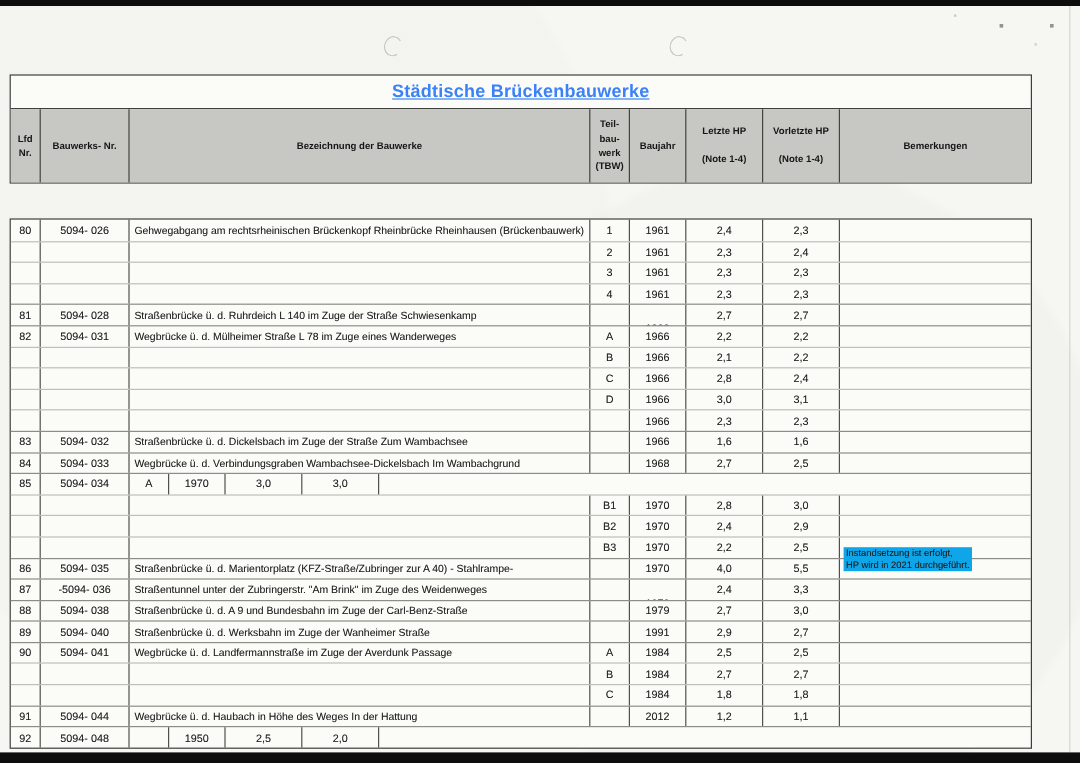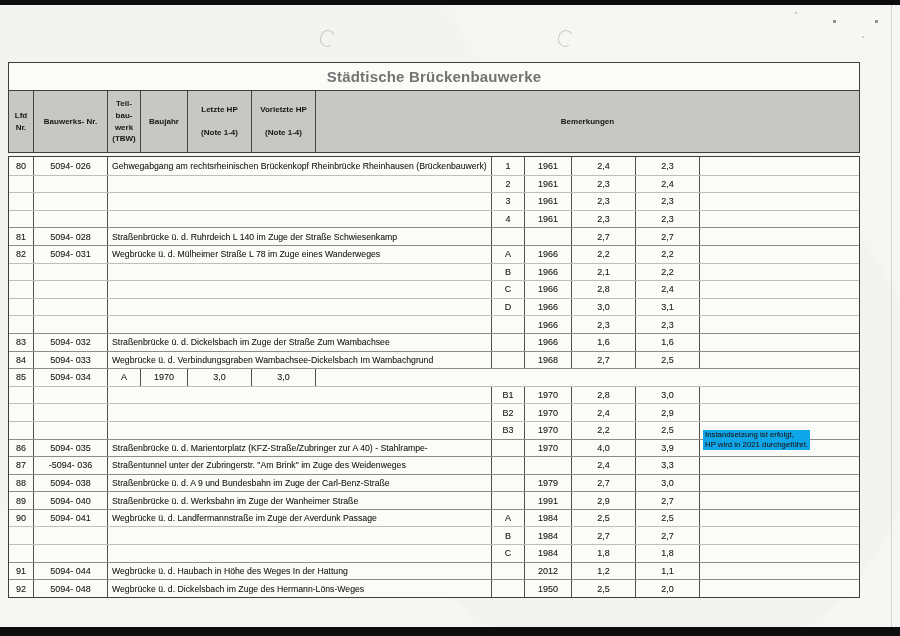--- a/index.html
+++ b/index.html
@@ -30,21 +30,21 @@
 
   
   .title-table {
     position:absolute; left:8px; top:62px; width:852px; height:91px;
     border:1.5px solid #3e3e3c; box-sizing:border-box;
     display:flex; flex-direction:column; background:#fbfbf8;
   }
   .title-row {
     height:27px; flex:none; border-bottom:1.5px solid #3e3e3c;
     display:flex; align-items:center; justify-content:center;
-    font-weight:bold; font-size:15px; letter-spacing:.2px; color:#737373;
+    font-weight:bold; font-size:15px; letter-spacing:.2px; color:#3b82f6;text-decoration:underline;
   }
   .header-row { flex:1; display:flex; background:#c7c7c4; }
   .hc {
     box-sizing:border-box; border-left:1px solid #45453f;
     display:flex; align-items:center; justify-content:center; text-align:center;
     font-weight:bold; font-size:8px; line-height:1.45; color:#161616;
     white-space:pre-line; padding:1px;
   }
   .hc:first-child { border-left:none; }
 
@@ -52,21 +52,21 @@
   .w-lfd  { width:24px;  flex:none; }
   .w-nr   { width:74px;  flex:none; }
   .w-name { width:384px; flex:none; }
   .w-tbw  { width:33px;  flex:none; }
   .w-year { width:47px;  flex:none; }
   .w-hp   { width:64px;  flex:none; }
   .w-note { flex:1; }
 
   
   .data-table {
-    position:absolute; left:8px; top:156px; width:852px;
+    position:absolute; left:8px; top:182px; width:852px;
     border:1.5px solid #3e3e3c; box-sizing:border-box; background:#fbfbf8;
   }
   .row { display:flex; height:17.6px; box-sizing:border-box; }
   .row + .row { border-top:1px solid #bfbfba; }
   .row.group  { border-top:1px solid #8d8d88; }
   .row:first-child { border-top:none; }
   .cell {
     box-sizing:border-box; border-left:1px solid #51514b;
     display:flex; align-items:center; justify-content:center;
     font-size:9px; color:#1c1c1c; overflow:hidden;
@@ -95,20 +95,21 @@
 <div class="speck" style="left:875px;top:20px;width:3px;height:3px;"></div>
 <div class="speck" style="left:795px;top:12px;width:2px;height:2px;opacity:.35;"></div>
 <div class="speck" style="left:862px;top:36px;width:2px;height:2px;opacity:.3;"></div>
 
 <div class="title-table">
   <div class="title-row">Städtische Brückenbauwerke</div>
   <div class="header-row">
     <div class="hc w-lfd">Lfd
 Nr.</div>
     <div class="hc w-nr">Bauwerks- Nr.</div>
+    <div class="hc w-name">Bezeichnung der Bauwerke</div>
     <div class="hc w-tbw">Teil-
 bau-
 werk
 (TBW)</div>
     <div class="hc w-year">Baujahr</div>
     <div class="hc w-hp">Letzte HP
 
 (Note 1-4)</div>
     <div class="hc w-hp">Vorletzte HP
 
@@ -311,21 +312,21 @@
   </div>
     <div class="row group">
     <div class="cell lfd w-lfd">86</div>
     <div class="cell w-nr">5094- 035</div>
     <div class="cell name w-name">Straßenbrücke ü. d. Marientorplatz (KFZ-Straße/Zubringer zur A 40) - Stahlrampe-</div>
     <div class="cell w-tbw"></div>
     <div class="cell w-year">
         <span class="year-text">1970</span>
       </div>
     <div class="cell w-hp">4,0</div>
-    <div class="cell w-hp">3,9</div>
+    <div class="cell w-hp">5,5</div>
     <div class="cell note-cell w-note">
         <div class="note">Instandsetzung ist erfolgt,
 HP wird in 2021 durchgeführt.</div>
       </div>
   </div>
     <div class="row group">
     <div class="cell lfd w-lfd">87</div>
     <div class="cell w-nr">-5094- 036</div>
     <div class="cell name w-name">Straßentunnel unter der Zubringerstr. "Am Brink" im Zuge des Weidenweges</div>
     <div class="cell w-tbw"></div>
@@ -404,21 +405,20 @@
     <div class="cell w-year">
         <span class="year-text">2012</span>
       </div>
     <div class="cell w-hp">1,2</div>
     <div class="cell w-hp">1,1</div>
     <div class="cell note-cell w-note"></div>
   </div>
     <div class="row group">
     <div class="cell lfd w-lfd">92</div>
     <div class="cell w-nr">5094- 048</div>
-    <div class="cell name w-name">Wegbrücke ü. d. Dickelsbach im Zuge des Hermann-Löns-Weges</div>
     <div class="cell w-tbw"></div>
     <div class="cell w-year">
         <span class="year-text">1950</span>
       </div>
     <div class="cell w-hp">2,5</div>
     <div class="cell w-hp">2,0</div>
     <div class="cell note-cell w-note"></div>
   </div>
   </div>
 

